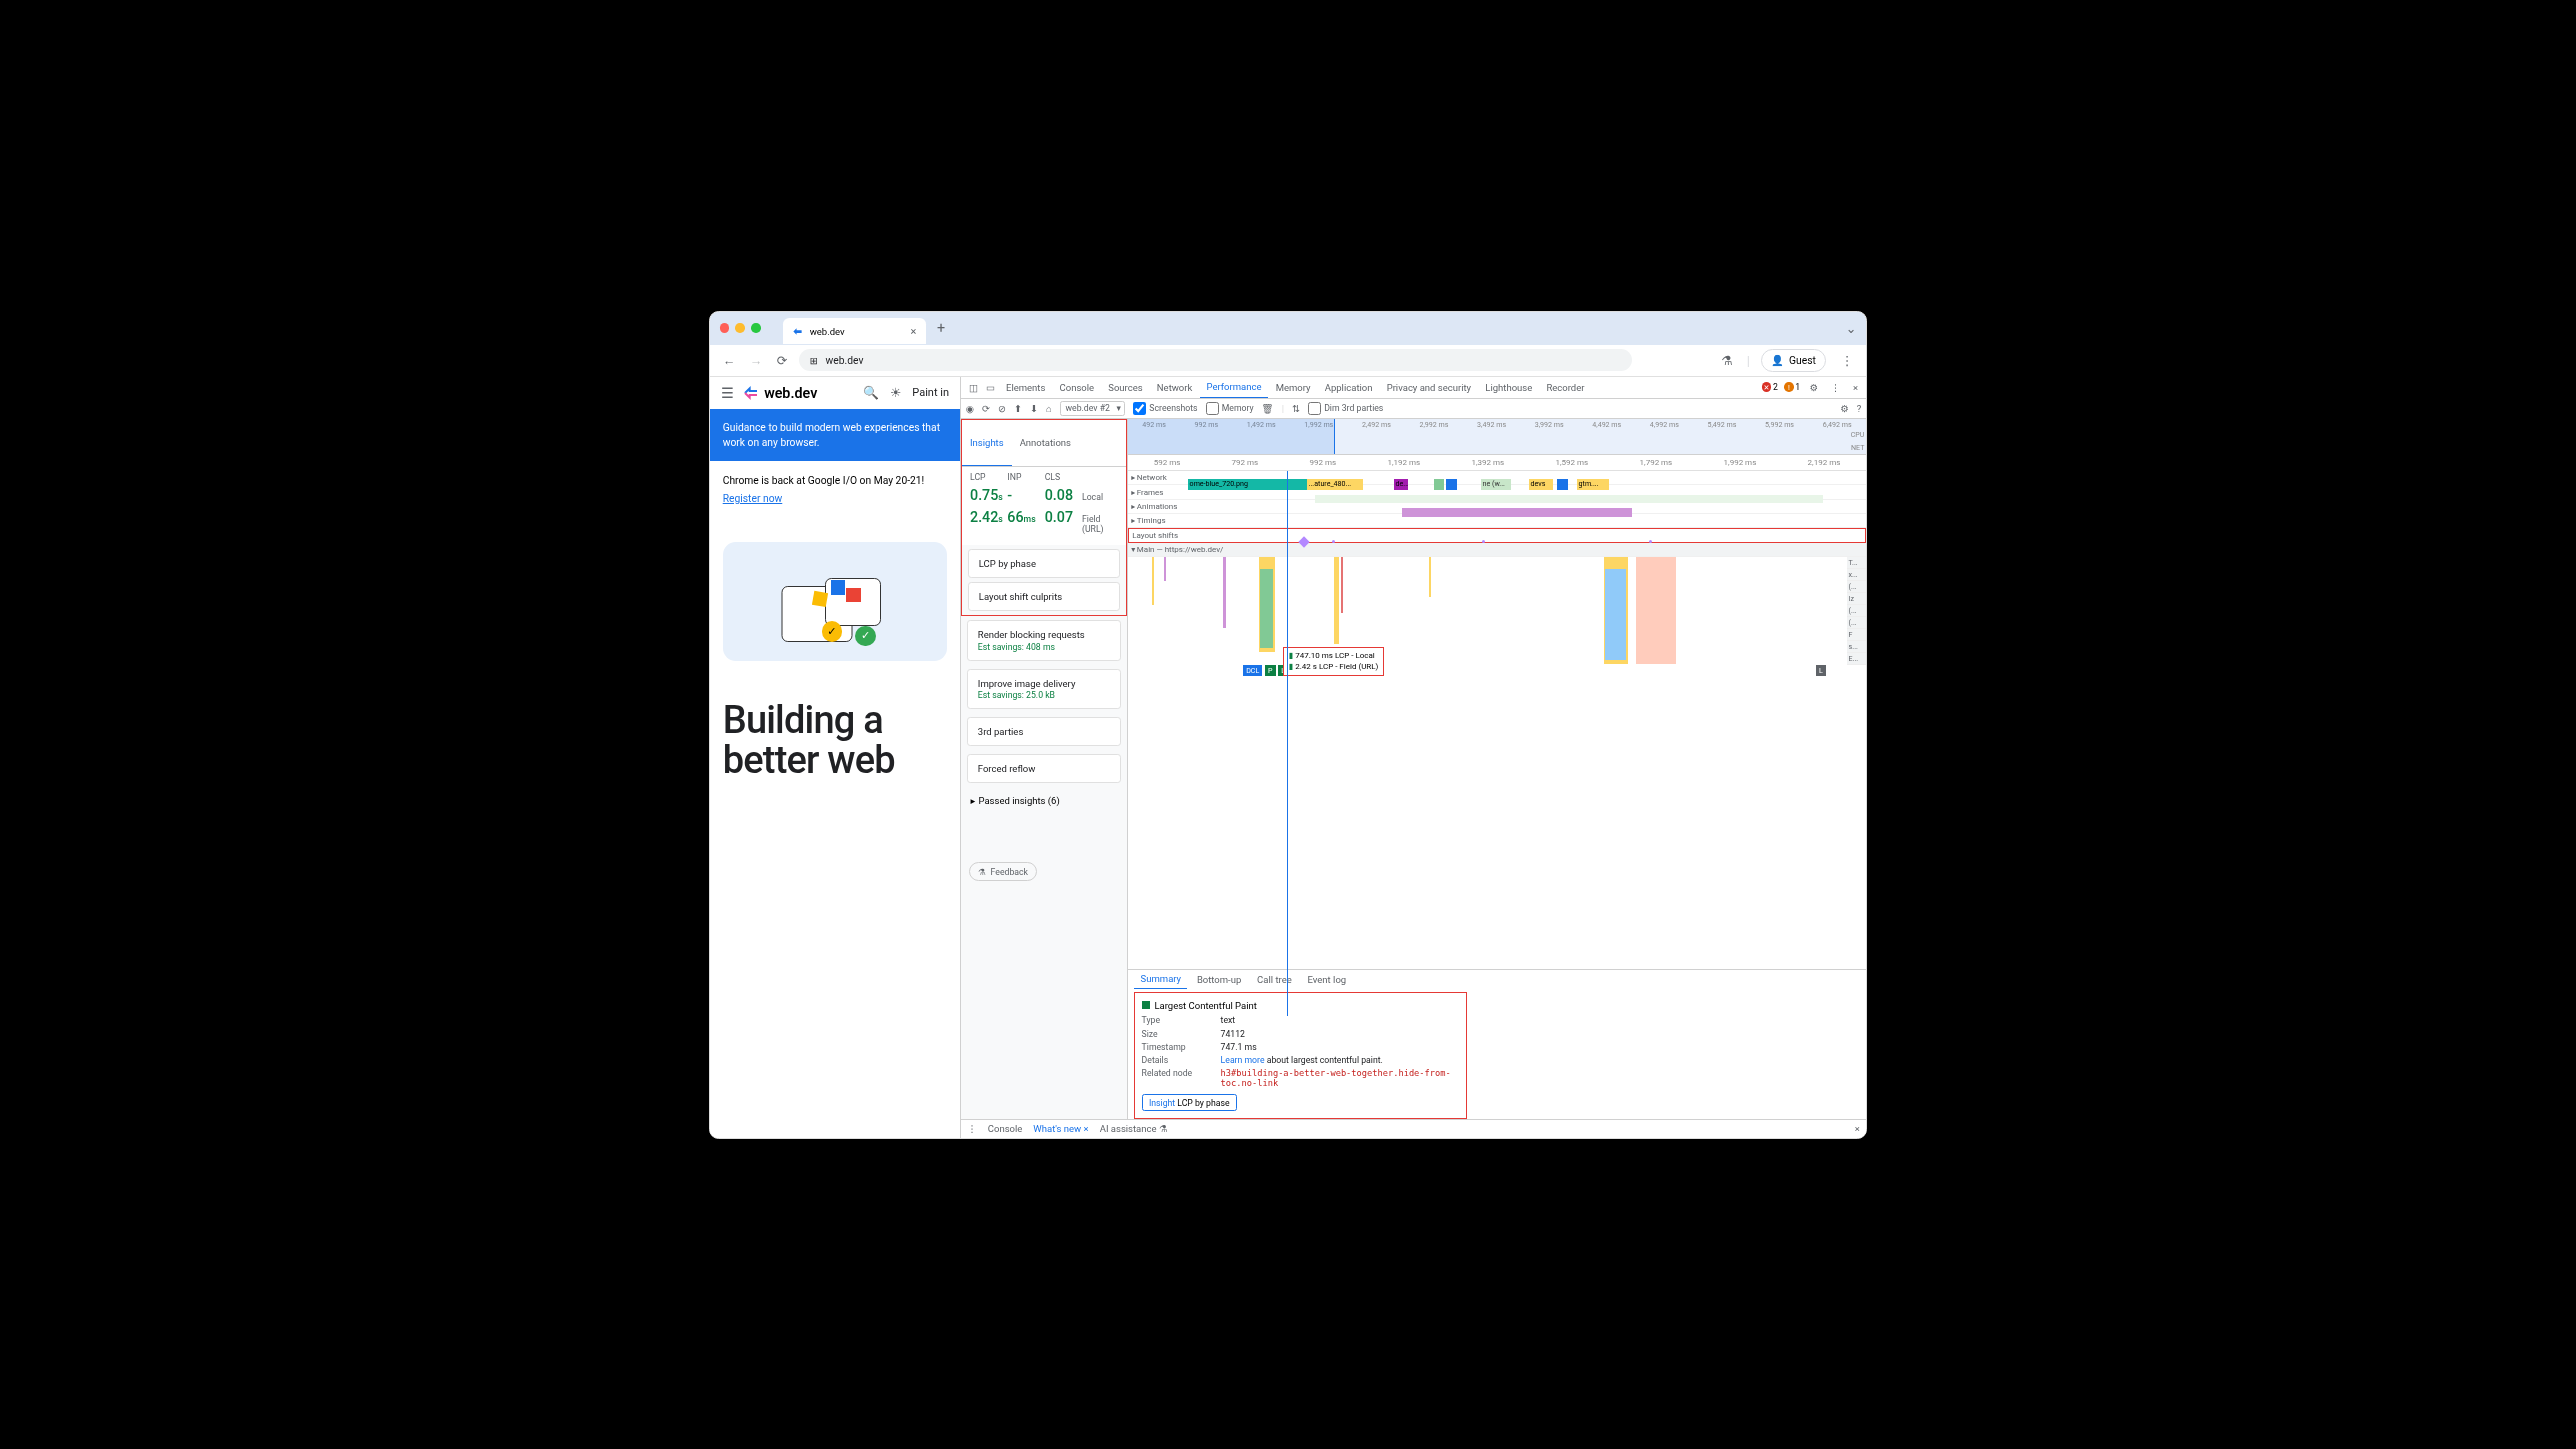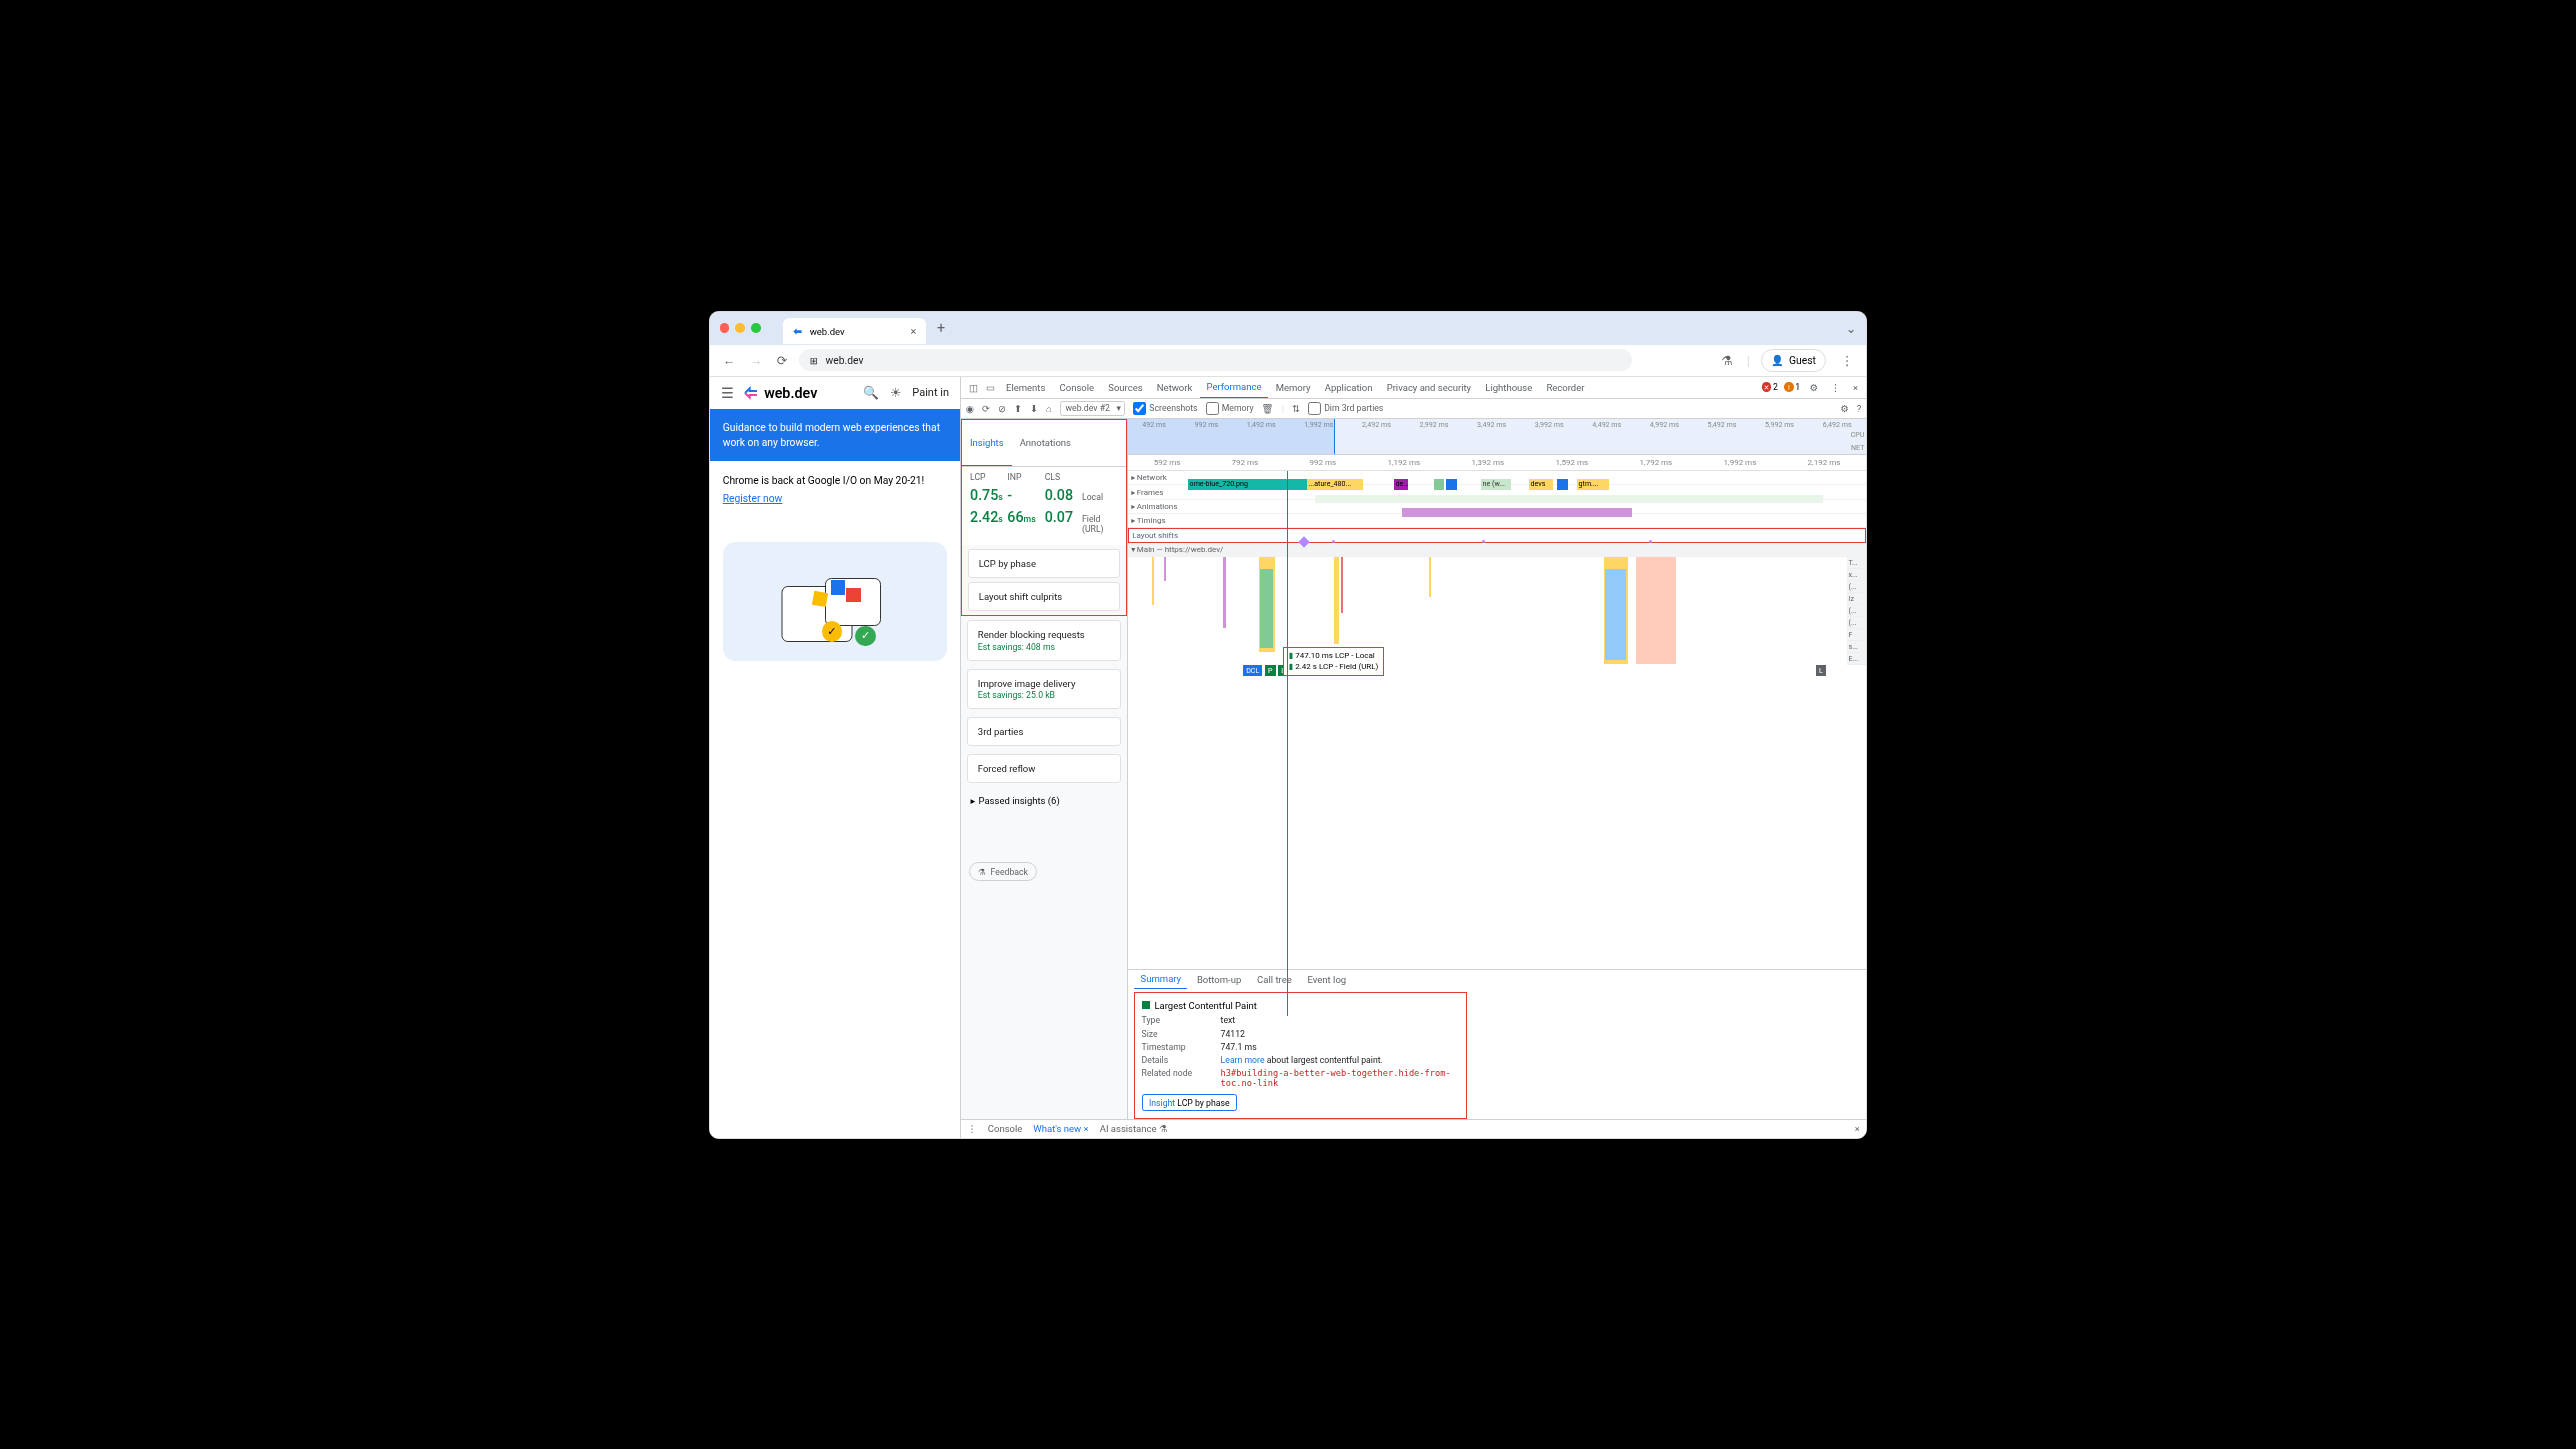--- a/index.html
+++ b/index.html
@@ -197,20 +197,21 @@
   </div>
   <div class="illus">
     <div class="box b1"></div>
             <div class="box b2"></div>
     <div class="sq s1"></div>
             <div class="sq s2"></div>
             <div class="sq s3"></div>
     <div class="badge">✓</div>
             <div class="badge2">✓</div>
   </div>
+  <div class="hero">Building a better web</div>
 </div>
 
 <div class="devtools">
 
   <div class="dt-tabs">
     <span class="ico">◫</span>
     <span class="ico">▭</span>
     <span class="dt-tab">Elements</span>
     <span class="dt-tab">Console</span>
     <span class="dt-tab">Sources</span>

